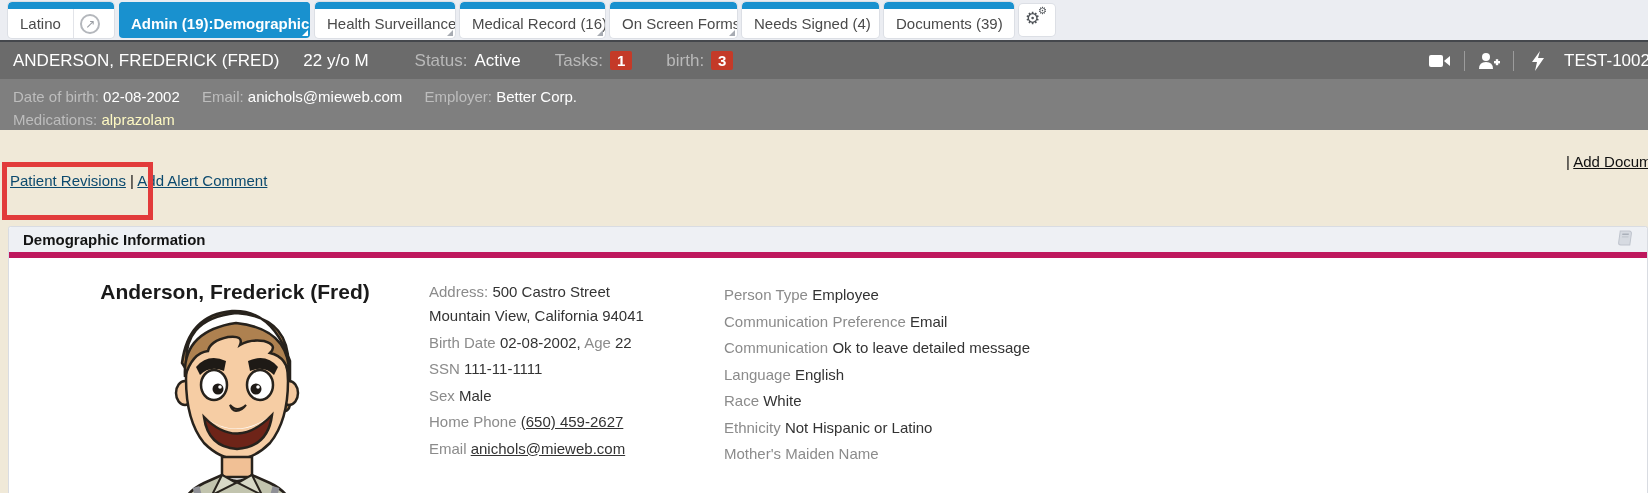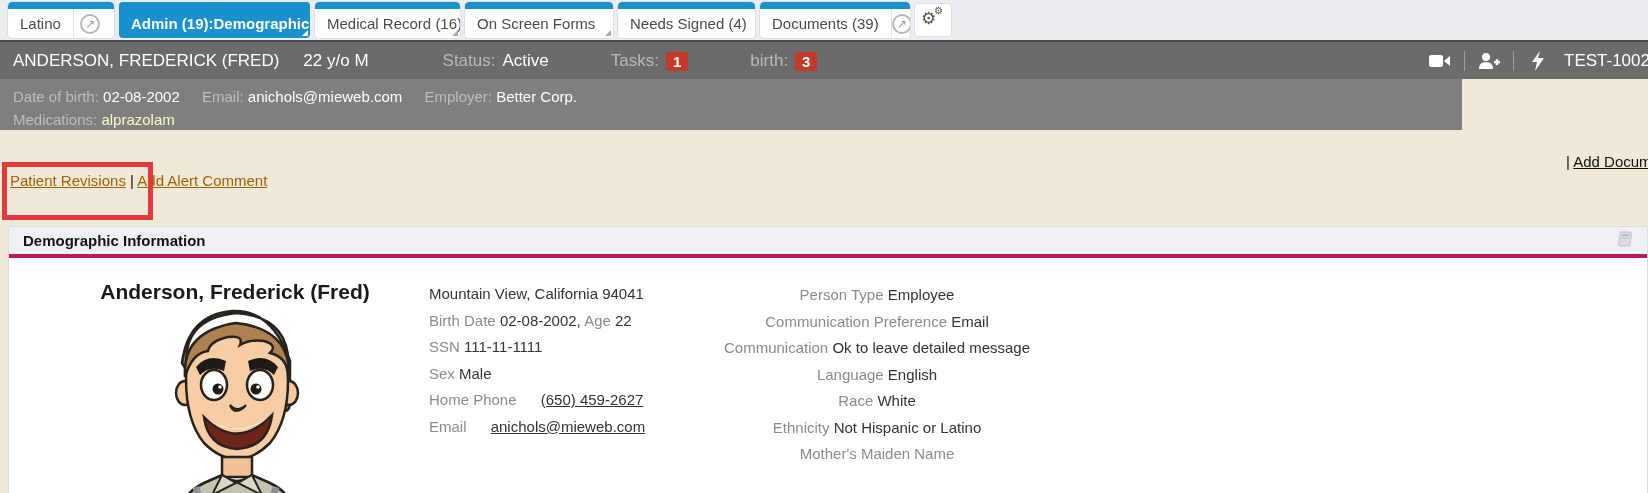--- a/index.html
+++ b/index.html
@@ -59,131 +59,136 @@
   
   .pt-bar {
     position:absolute; top:40px; left:0; width:1648px; height:39px;
     background:#6b6b6b; border-top:2px solid #44474c;
     display:flex; align-items:center; padding:0 13px;
     color:#ffffff; font-size:17px; white-space:nowrap;
   }
   .pt-bar .dim { color:#b9b9b9; }
   .pt-name { margin-right:24px; }
   .pt-agesex { margin-right:46px; }
-  .grp { display:flex; align-items:flex-end; gap:7px; margin-right:34px;margin-left:28px; }
+  .grp { display:flex; align-items:flex-start; gap:7px; margin-right:34px; }
   .badge {
     background:#c43a28; color:#fff; font-weight:bold; font-size:15px;
     padding:1px 7px; border-radius:2px; cursor:pointer;
   }
   .pt-right {
     position:absolute; left:1428px; top:0; height:100%;
     display:flex; align-items:center; gap:0; white-space:nowrap;
   }
   .pt-icon { width:24px; height:22px; display:flex; align-items:center; justify-content:center; cursor:pointer; }
   .vdiv { width:1px; height:20px; background:#9c9c9c; margin:0 12px; }
   .chart-id { font-size:17px; color:#fff; margin-left:14px; }
 
   
   .info-bar {
-    position:absolute; top:79px; left:0; width:1462px; height:51px;
+    position:absolute; top:79px; left:0; width:1648px; height:51px;
     background:#7f7f7f; color:#fff; font-size:15px;
     padding:6px 13px 0 13px; line-height:23px;
   }
   .info-bar .lbl { color:#bdbdbd; }
   .info-row { white-space:nowrap; }
   .info-gap { display:inline-block; width:18px; }
   .meds-val { color:#fef9c3; }
 
   
   .add-doc {
     position:absolute; top:153px; left:1566px; white-space:nowrap;
     font-size:15px; color:#101010;
   }
   .add-doc a { color:#101010; text-decoration:underline; cursor:pointer; }
   .links-row {
     position:absolute; top:172px; left:10px; white-space:nowrap;
     font-size:15px; color:#101010;
   }
-  .links-row a { color:#a16207; text-decoration:underline; cursor:pointer;margin-top:8px; }
+  .links-row a { color:#0c4a6e; text-decoration:underline; cursor:pointer;margin-top:8px; }
   .annot-rect {
     position:absolute; left:2px; top:162px; width:151px; height:58px;
     border:5px solid #e23b3b; pointer-events:none;
   }
 
   
   .panel {
     position:absolute; left:8px; top:226px; width:1640px; height:300px;
     background:#ffffff; border:1px solid #d9dce2; border-radius:3px 3px 0 0;
     border-bottom:none;
   }
   .panel-header {
-    height:31px; background:#eef0f4; border-bottom:4px solid #be185d;
+    height:31px; background:#eef0f4; border-bottom:6px solid #be185d;
     border-radius:3px 3px 0 0;
     display:flex; align-items:center; padding:0 14px;
   }
   .panel-title { font-size:15px; font-weight:bold; color:#141414; }
   .panel-header .spacer { flex:1; }
   .book-icon { transform:skewX(-8deg); cursor:pointer; }
 
   .display-name {
     position:absolute; left:0px; top:53px; width:452px; text-align:center;
     font-size:21px; font-weight:bold; color:#1a1a1a; white-space:nowrap;
   }
   .avatar-box { position:absolute; left:143px; top:74px; width:168px; height:240px; cursor:pointer; }
 
   .col { position:absolute; font-size:15px; white-space:nowrap; }
   .col-mid { left:420px; top:54px; }
-  .col-right { left:715px; top:55px;text-align:center; }
+  .col-right { left:715px; top:55px; }
   .frow { height:26.5px; line-height:26.5px; }
   .frow.addr1 { height:22px; line-height:22px; }
   .seg-label { color:#8b8b8b; }
   .seg-value { color:#333333; }
-  .seg-link  { color:#333333; text-decoration:underline; cursor:pointer;margin-left:20px; }
+  .seg-link  { color:#333333; text-decoration:underline; cursor:pointer; }
 </style>
 </head>
 <body>
 
 <div class="tabbar">
 
   <div class="tab" style="width:106px">
     <span class="cap"></span>
     <span class="tab-label">Latino</span>
     <span class="popout-cell">
       <span class="popout">↗</span>
     </span>
   </div>
 
   <div class="tab active" style="width:191px">
     <span class="cap"></span>
     <span class="tab-label">Admin (19):Demographics</span>
     <span class="menu-tri"></span>
   </div>
 
+  <div class="tab" style="width:140px">
+    <span class="cap"></span>
+    <span class="tab-label">Health Surveillance</span>
+    <span class="menu-tri"></span>
+  </div>
 
   <div class="tab" style="width:145px">
     <span class="cap"></span>
     <span class="tab-label">Medical Record (16)</span>
     <span class="menu-tri"></span>
   </div>
 
-  <div class="tab" style="width:148px">
+  <div class="tab" style="width:127px">
     <span class="cap"></span>
     <span class="tab-label">On Screen Forms</span>
     <span class="menu-tri"></span>
   </div>
 
   <div class="tab" style="width:137px">
     <span class="cap"></span>
     <span class="tab-label">Needs Signed (4)</span>
     <span class="popout-cell">
       <span class="popout">↗</span>
     </span>
   </div>
 
-  <div class="tab" style="width:150px">
+  <div class="tab" style="width:130px">
     <span class="cap"></span>
     <span class="tab-label">Documents (39)</span>
     <span class="popout-cell">
       <span class="popout">↗</span>
     </span>
   </div>
 
   <div class="gearbtn">
     <span class="gear-main">⚙</span>
     <span class="gear-small">⚙</span>
@@ -318,20 +323,21 @@
 
       <path d="M130 194 L106 204 L114 240 L140 240 Z" fill="#e0622e" stroke="#27221c" stroke-width="2.5"></path>
       <rect x="112" y="208" width="16" height="10" fill="#c13327" stroke="#27221c" stroke-width="1.5"></rect>
 
       <path d="M44 186 L56 230" stroke="#8f9096" stroke-width="7"></path>
       <path d="M124 186 L112 230" stroke="#8f9096" stroke-width="7"></path>
     </svg>
   </div>
 
   <div class="col col-mid" id="col-mid">
+      <div class="frow addr1"><span class="seg-label">Address:</span> <span class="seg-value">500 Castro Street</span></div>
       <div class="frow"><span class="seg-value">Mountain View, California 94041</span></div>
       <div class="frow"><span class="seg-label">Birth Date</span> <span class="seg-value">02-08-2002,</span> <span class="seg-label">Age</span> <span class="seg-value">22</span></div>
       <div class="frow"><span class="seg-label">SSN</span> <span class="seg-value">111-11-1111</span></div>
       <div class="frow"><span class="seg-label">Sex</span> <span class="seg-value">Male</span></div>
       <div class="frow"><span class="seg-label">Home Phone</span> <a class="seg-link">(650) 459-2627</a></div>
       <div class="frow"><span class="seg-label">Email</span> <a class="seg-link">anichols@mieweb.com</a></div>
     </div>
   <div class="col col-right" id="col-right">
       <div class="frow"><span class="seg-label">Person Type</span> <span class="seg-value">Employee</span></div>
       <div class="frow"><span class="seg-label">Communication Preference</span> <span class="seg-value">Email</span></div>

